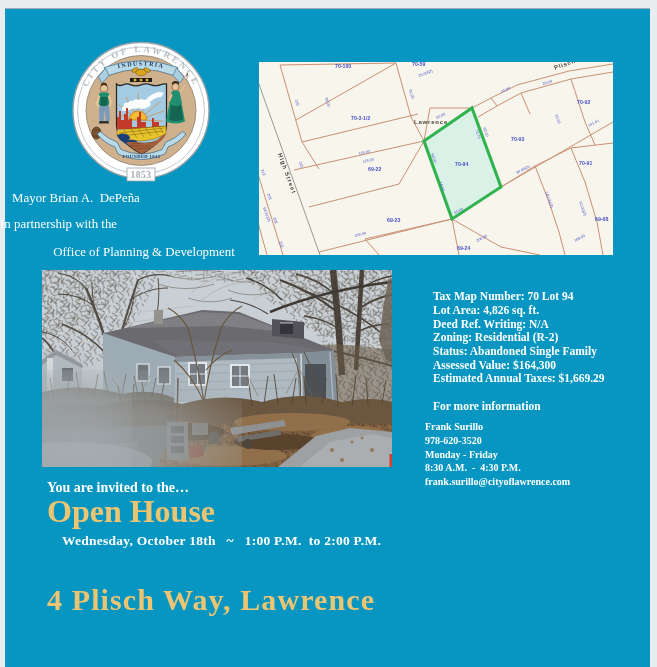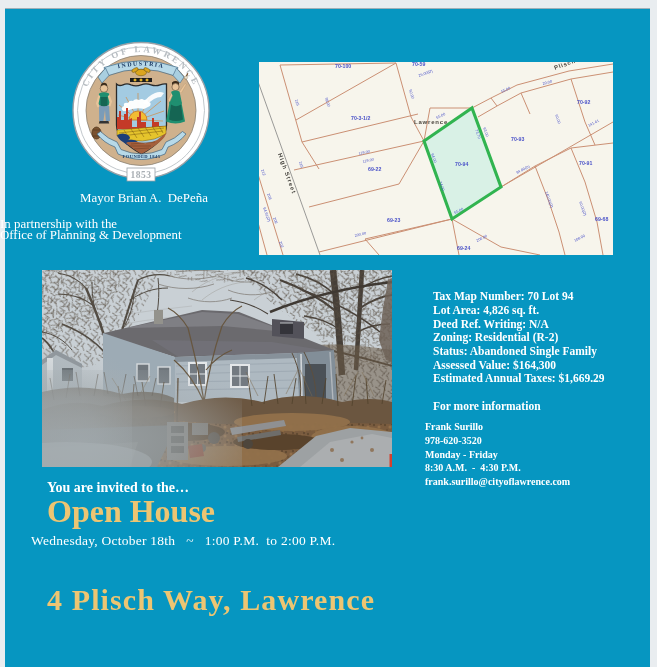--- a/index.html
+++ b/index.html
@@ -102,25 +102,25 @@
     <path d="M108.5 50.5 l5.5 -8 1.4 0.9 -5 8.6 M100.5 52 l-3.5 7 1.8 1.8 2.7 -6.3" fill="#e8c49a" stroke="#b8946a" stroke-width="0.4"></path>
     <path d="M113.5 37.5 l2.8 -5.5 1 0.5 -2.4 6 Z" fill="#7a5230"></path>
     <circle cx="115" cy="36.5" r="1.6" fill="#e8e0d0" stroke="#9a8a6a" stroke-width="0.4"></circle>
   </g>
 
   <path d="M26 93 Q33 102 44 106 L47 113 Q60 118.5 70.5 118.5 Q81 118.5 94 113 L97 106 Q108 102 115 93 L111.5 90.5 Q104 98 95 101 L91 108.5 Q81 113 70.5 113 Q60 113 50 108.5 L46 101 Q37 98 29.5 90.5 Z" fill="#b7d9e8" stroke="#3f6583" stroke-width="0.7"></path>
   <text x="70.5" y="116.5" text-anchor="middle" font-family="Liberation Serif, serif" font-weight="bold" font-size="4.6" fill="#1c3a63" letter-spacing="0.4">FOUNDED 1845</text>
   </svg>
 </div>
 
-<div class="abs" style="left:0px;top:191.7px;width:288px;text-align:center;color:#ffffff;font-size:12.9px;line-height:1;">Mayor Brian A.&nbsp; DePeña</div>
+<div class="abs" style="left:12px;top:191.7px;width:288px;color:#ffffff;font-size:12.9px;line-height:1;">Mayor Brian A.&nbsp; DePeña</div>
 
 <div class="abs" style="left:0px;top:217.8px;width:288px;text-align:left;color:#ffffff;font-size:12.9px;line-height:1;">In partnership with the</div>
 
-<div class="abs" style="left:0px;top:229px;width:288px;color:#ffffff;font-size:12.9px;line-height:1;">Office of Planning &amp; Development</div>
+<div class="abs" style="left:0px;top:246px;width:288px;text-align:center;color:#ffffff;font-size:12.9px;line-height:1;">Office of Planning &amp; Development</div>
 
 <div class="abs" id="map" style="left:259px;top:62px;width:354px;height:193px;">
 <svg width="354" height="193" viewBox="0 0 354 193">
 
   <rect x="0" y="0" width="354" height="193" fill="#f7f5ec"></rect>
 
   <g stroke="#8f8f8d" stroke-width="0.9" fill="none">
     <path d="M-8 0 L61 193"></path>
   </g>
 
@@ -432,15 +432,15 @@
 978-620-3520<br>
 Monday - Friday<br>
 8:30 A.M.&nbsp; -&nbsp; 4:30 P.M.<br>
 frank.surillo@cityoflawrence.com
 </div>
 
 <div class="abs" style="left:47px;top:480.5px;color:#ffffff;font-size:14px;font-weight:bold;line-height:1;text-align:center;">You are invited to the…</div>
 
 <div class="abs" style="left:47px;top:494.9px;color:#edc572;font-size:32px;font-weight:bold;line-height:1;">Open House</div>
 
-<div class="abs" style="left:31px;top:533.6px;color:#ffffff;font-size:13.5px;font-weight:normal;line-height:1;letter-spacing:0.25px;">Wednesday, October 18th &nbsp;&nbsp;~&nbsp;&nbsp; 1:00 P.M.&nbsp;&nbsp;to 2:00 P.M.</div>
+<div class="abs" style="left:62px;top:533.6px;color:#ffffff;font-size:13.5px;font-weight:bold;line-height:1;letter-spacing:0.25px;">Wednesday, October 18th &nbsp;&nbsp;~&nbsp;&nbsp; 1:00 P.M.&nbsp;&nbsp;to 2:00 P.M.</div>
 
 <div class="abs" style="left:47px;top:554.2px;color:#edc572;font-size:30px;font-weight:bold;line-height:1;letter-spacing:1.1px;margin-top:31px;">4 Plisch Way, Lawrence</div>
 
 </body></html>

